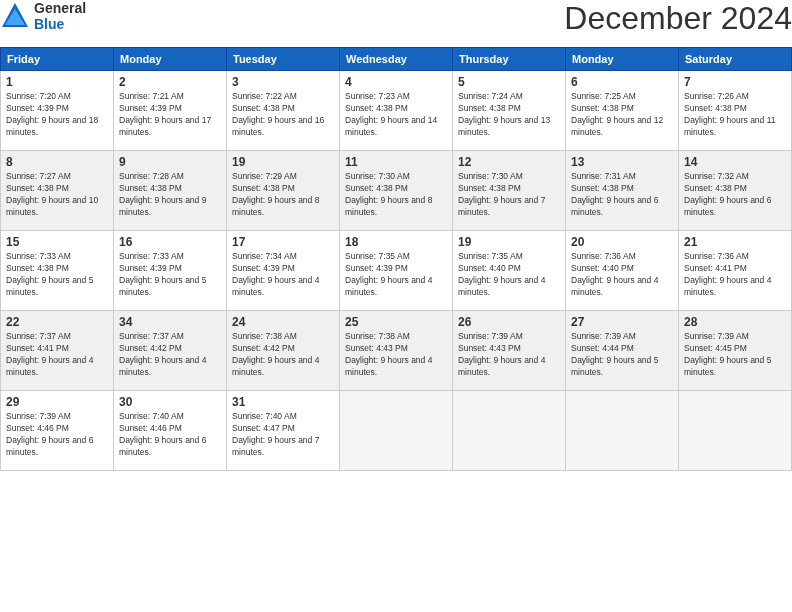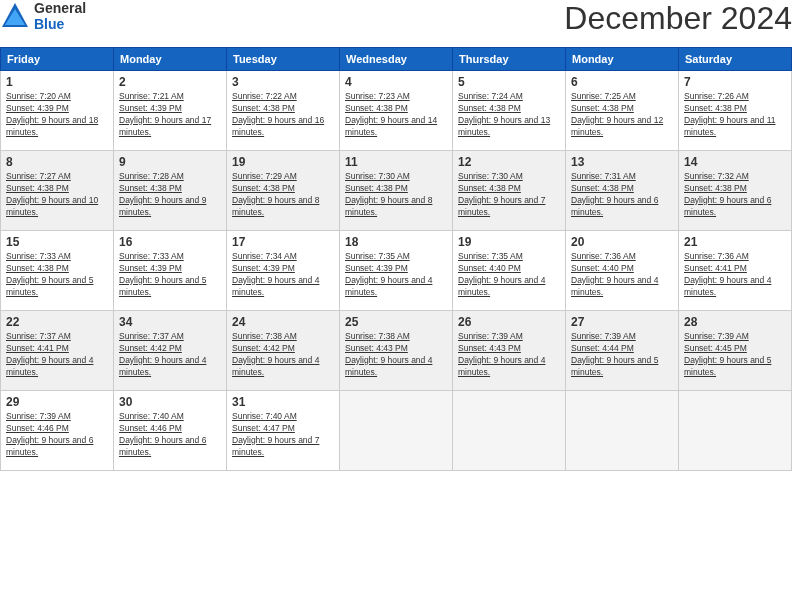--- a/index.html
+++ b/index.html
@@ -72,21 +72,20 @@
     .day-num {
       font-size: 12px;
       font-weight: bold;
       margin-bottom: 2px;
       display: block;
     }
     .day-info {
       font-size: 8.5px;
       line-height: 1.4;
       color: #333;
-      text-decoration: underline;
     }
     .row-shaded td {
       background: #f0f0f0;
     }
   </style>
 </head>
 <body>
 
 <div class="page">
   <div class="header">

